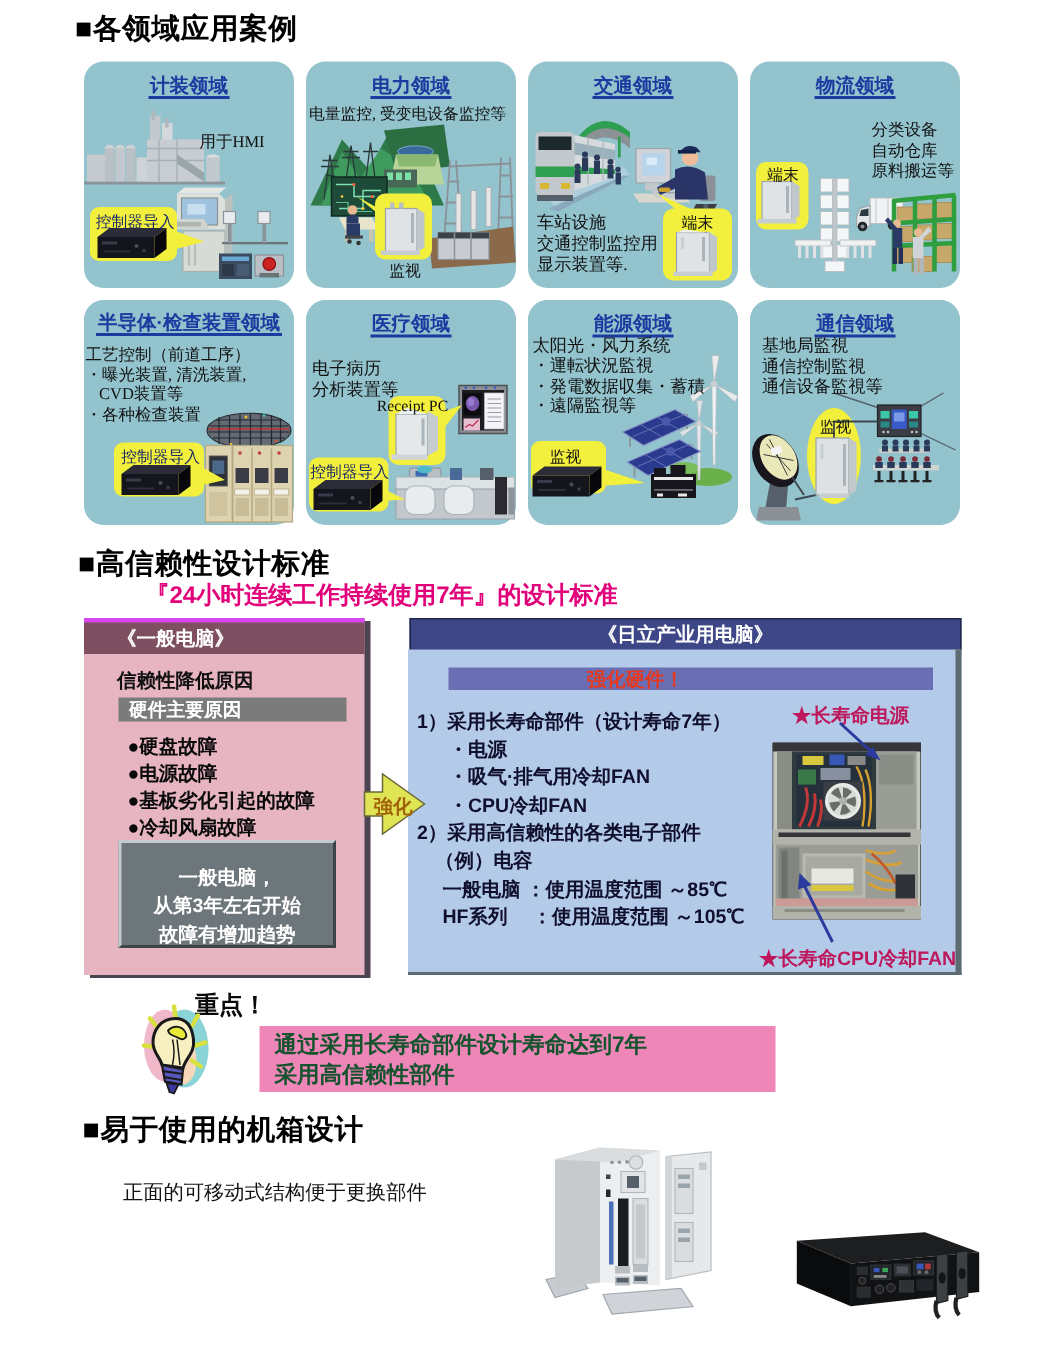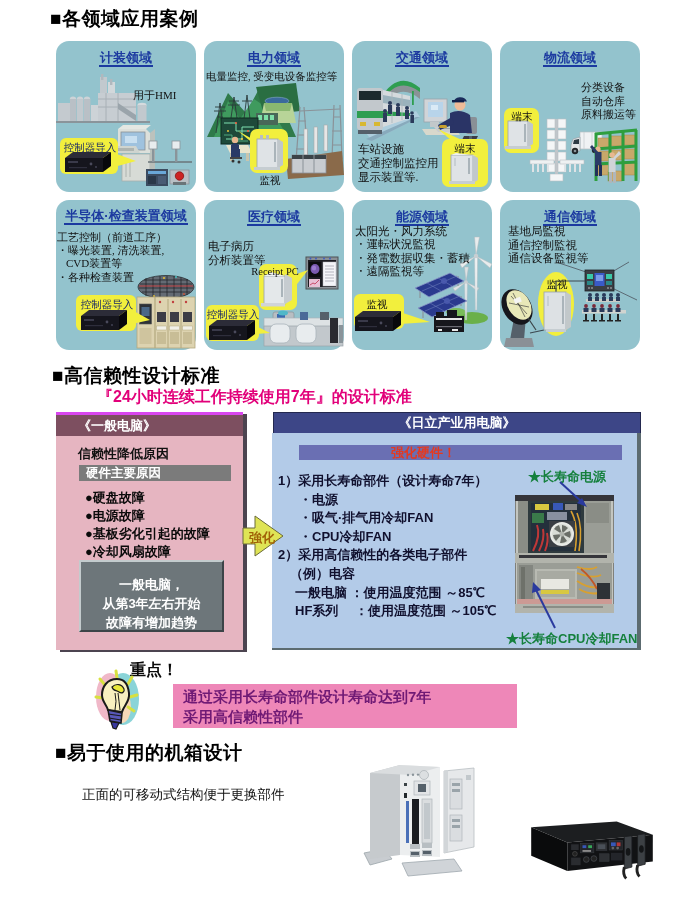--- a/index.html
+++ b/index.html
@@ -34,27 +34,27 @@
       color:#fff;font-weight:700;font-size:13px;line-height:20px;text-align:center;}
   .rpanel-bd{position:absolute;left:0;top:21px;right:0;bottom:0;background:#b3cbe8;
       border-right:4px solid #5c6b70;border-bottom:2px solid #5c6b70;box-sizing:border-box;}
   .rp-bar{position:absolute;left:27px;top:33px;width:323px;height:15px;background:#6a6fb3;
       color:#e5391f;font-weight:700;font-size:13px;line-height:15px;padding-left:92px;box-sizing:border-box;}
   .rp-lines{position:absolute;left:6px;top:60px;font-weight:700;font-size:13px;color:#10102e;line-height:18.6px;white-space:nowrap;}
   .rp-lines div{padding-left:0;}
   .rp-lines div.i1{padding-left:21px;}
   .rp-lines div.i2{padding-left:12px;}
   .rp-lines div.i3{padding-left:17px;}
-  .rp-label{position:absolute;font-weight:700;font-size:13px;color:#15803d;white-space:nowrap;}
+  .rp-label{position:absolute;font-weight:700;font-size:13px;color:#be185d;white-space:nowrap;}
   .arrowbox{position:absolute;left:240px;top:512px;width:52px;height:48px;z-index:5;}
   .arrow-label{position:absolute;left:247px;top:529px;z-index:6;font-weight:700;font-size:13px;color:#a16207;width:30px;text-align:center;}
   
   .kp-label{position:absolute;left:130px;top:660px;font-weight:700;font-size:16px;color:#0a0a0a;}
   .kp-box{position:absolute;left:173px;top:684px;width:344px;height:44px;background:#ee87b8;
-      color:#701a75;font-weight:700;font-size:15px;line-height:20px;padding:3px 0 0 10px;box-sizing:border-box;}
+      color:#14532d;font-weight:700;font-size:15px;line-height:20px;padding:3px 0 0 10px;box-sizing:border-box;}
   .chassis-caption{position:absolute;left:82px;top:786px;font-size:13.5px;color:#111;font-weight:400;}
 </style>
 </head>
 <body>
 
 <div class="page">
 
   <svg width="0" height="0" style="position:absolute" aria-hidden="true">
     <defs>
       <g id="black-pc">

